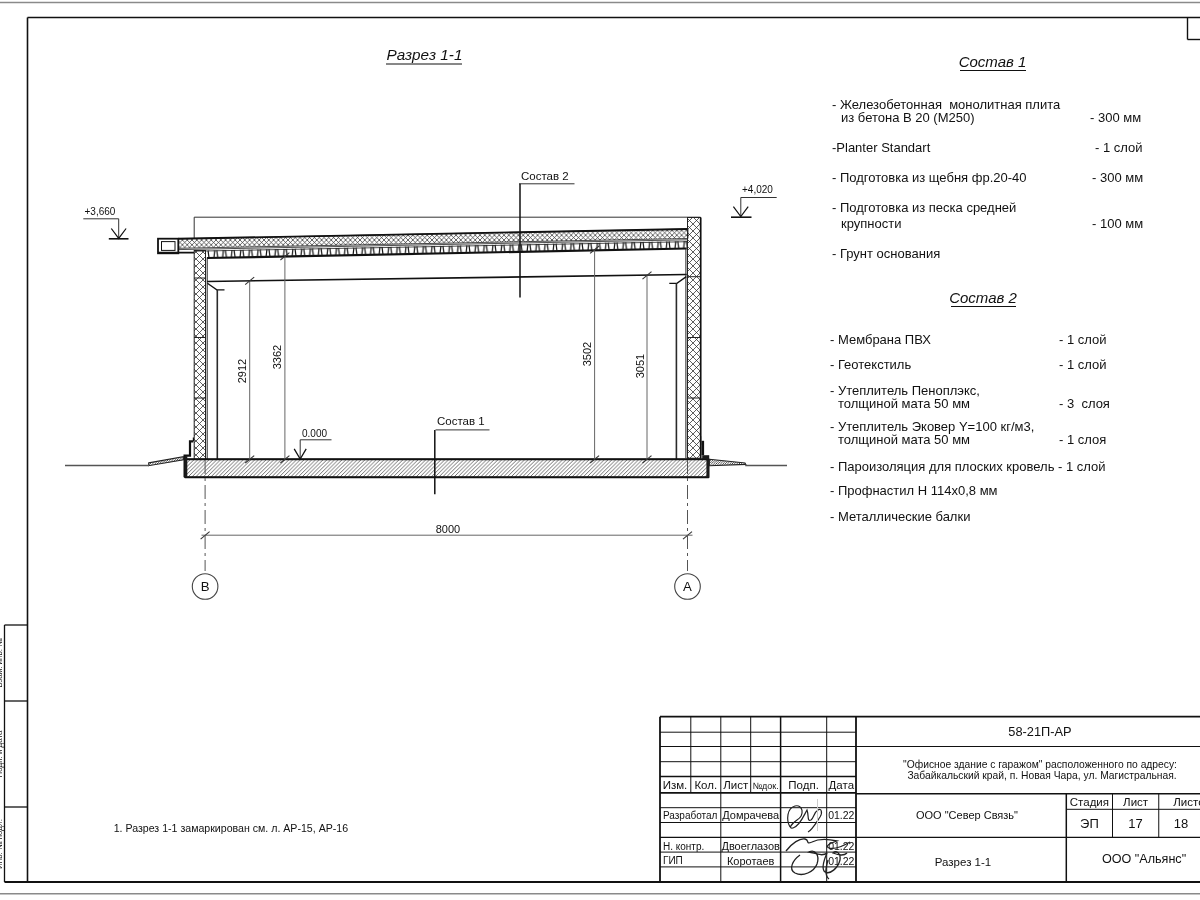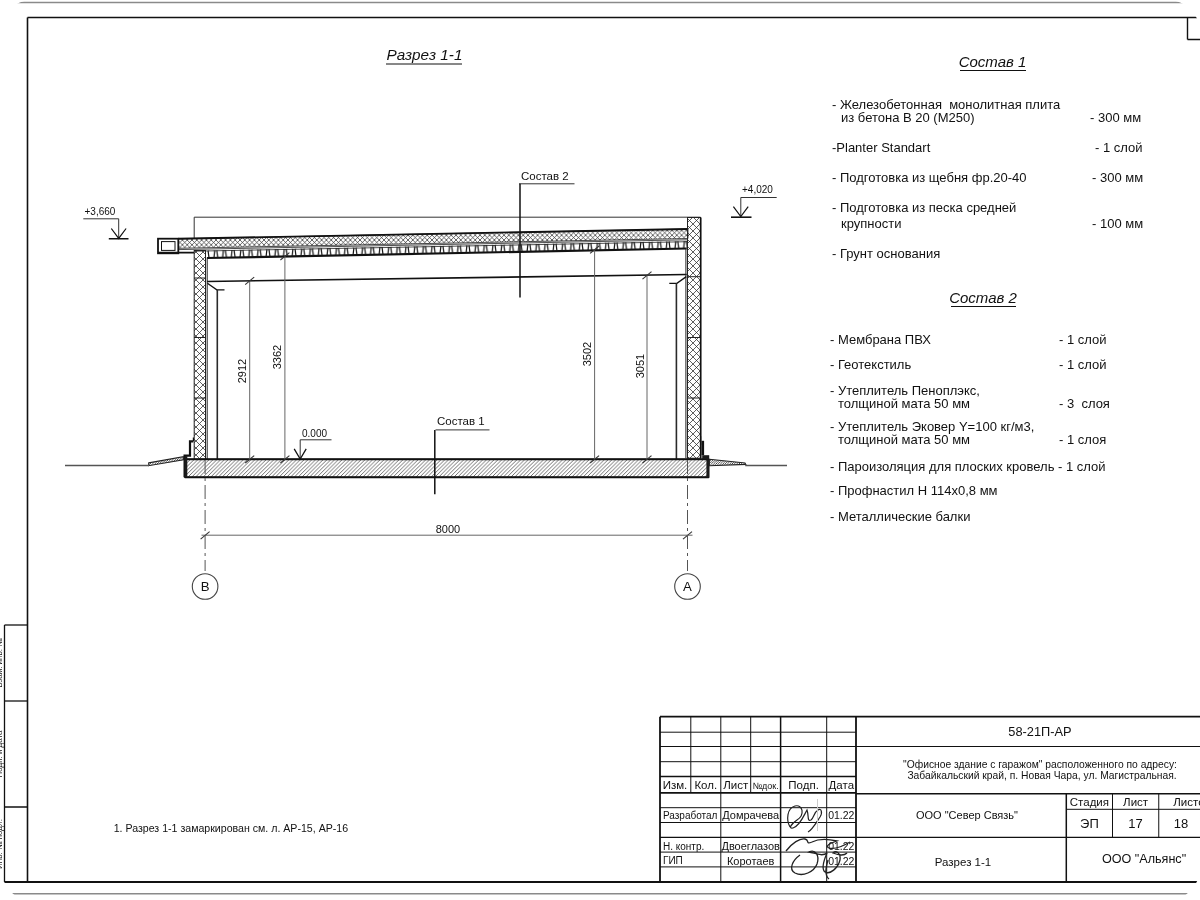--- a/index.html
+++ b/index.html
@@ -1,15 +1,15 @@
 <!DOCTYPE html>
 <html><head><meta charset="utf-8">
 <style>
 html,body{margin:0;padding:0;background:#fff;}
-#page{position:relative;width:1200px;height:900px;overflow:hidden;background:#fff;font-family:"Liberation Sans",sans-serif;border-radius:32px;}
+#page{position:relative;width:1200px;height:900px;overflow:hidden;background:#fff;font-family:"Liberation Sans",sans-serif;}
 #page svg{position:absolute;left:0;top:0;}
 text{font-family:"Liberation Sans",sans-serif;fill:#111;}
 </style></head>
 <body>
 <div id="page">
 <svg width="1200" height="900" viewBox="0 0 1200 900">
 <defs>
 <pattern id="wallh" width="7" height="7" patternUnits="userSpaceOnUse">
 <path d="M0,0 L7,7 M7,0 L0,7" stroke="#2a2a2a" stroke-width="0.75" fill="none"></path>
 </pattern>

